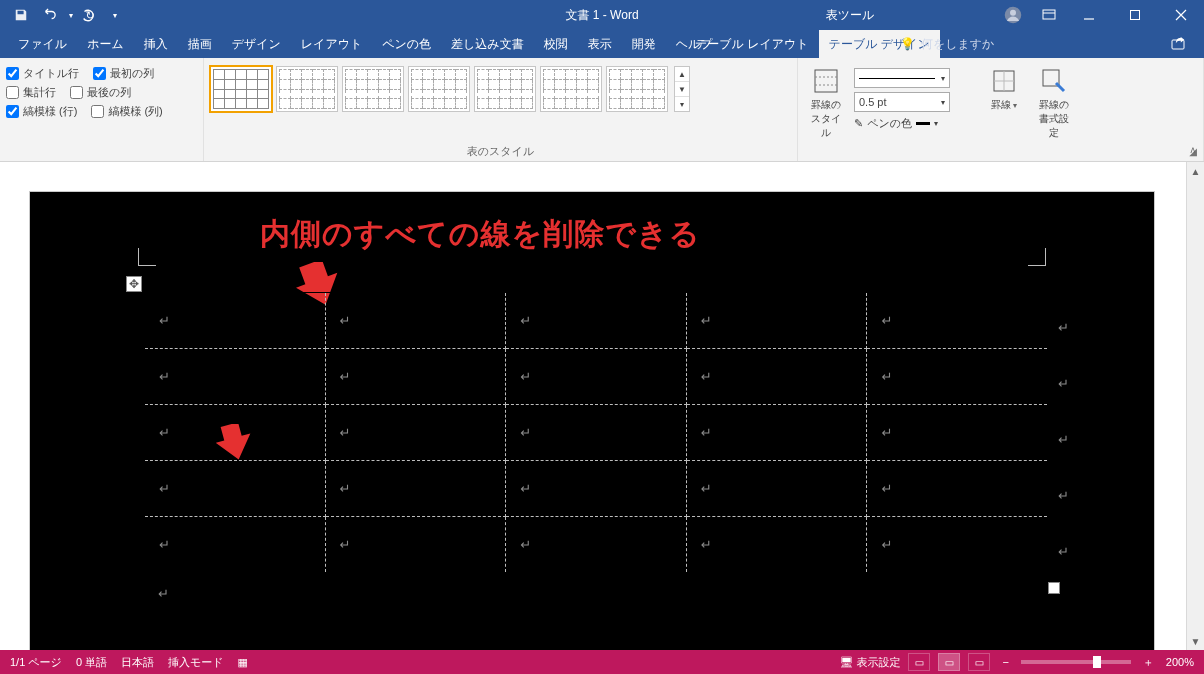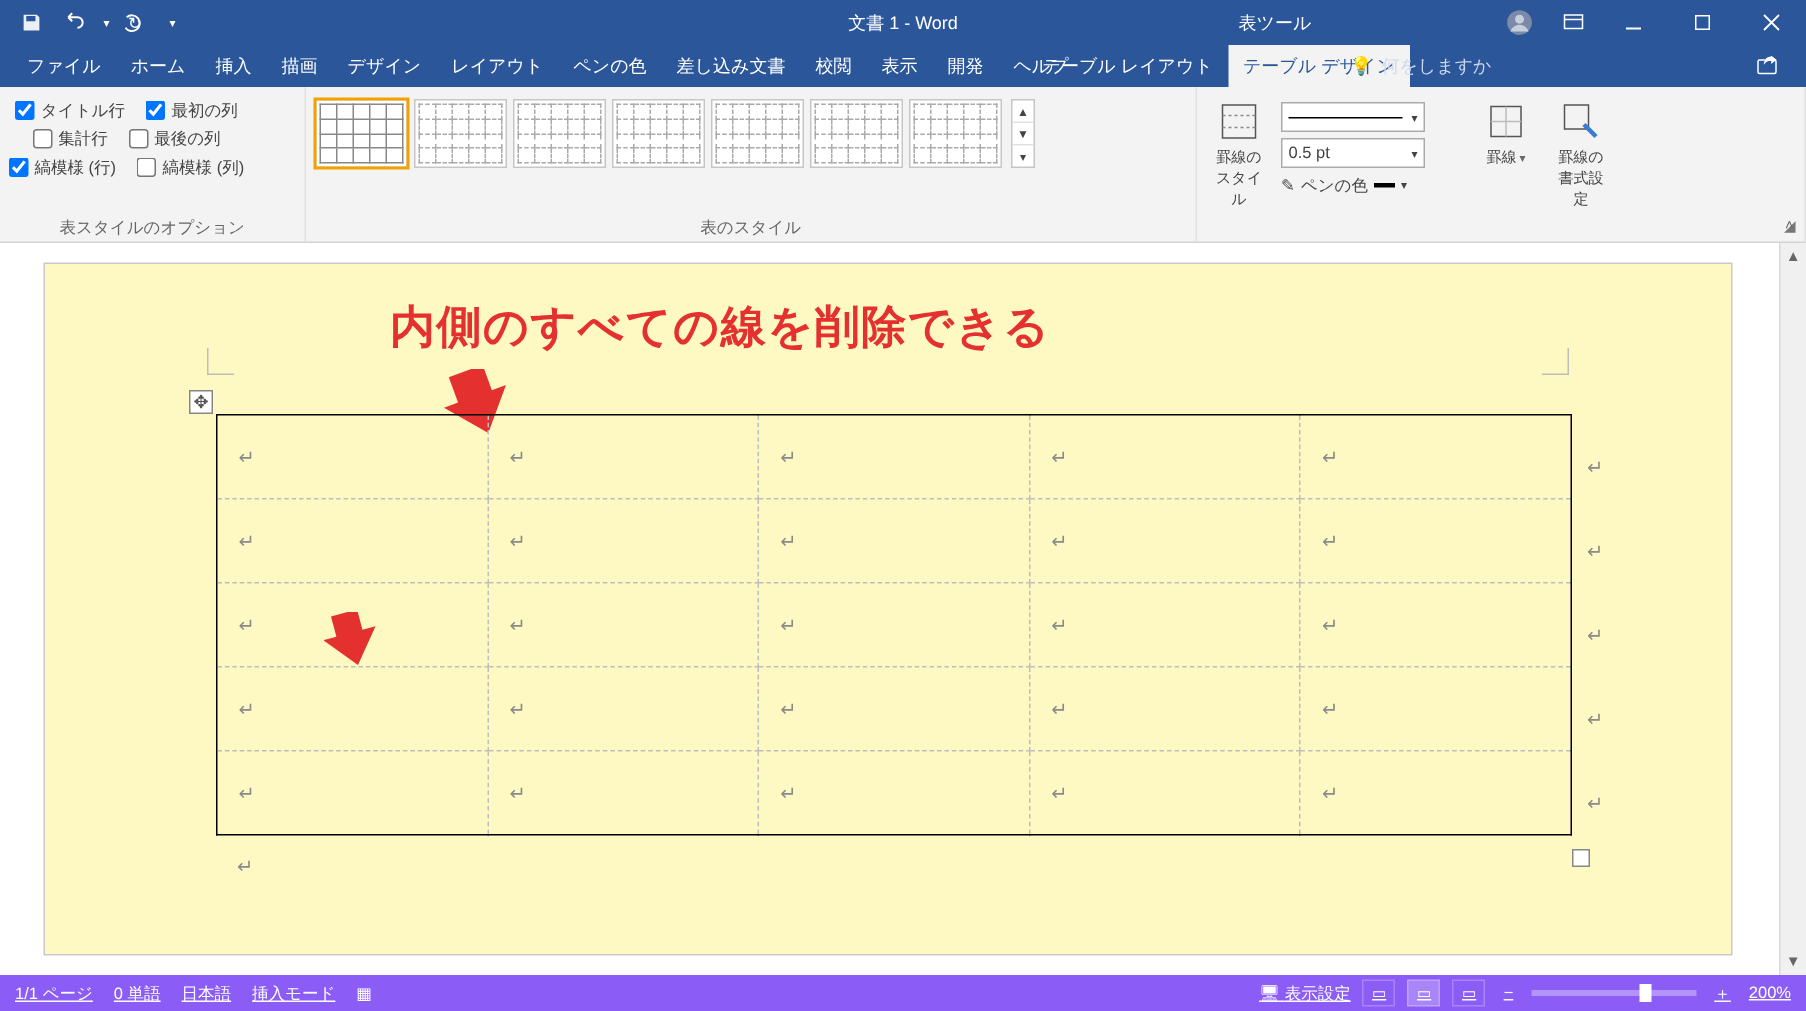--- a/index.html
+++ b/index.html
@@ -26,21 +26,21 @@
 .tell-me input::placeholder{color:#cfd8ea;}
 .share-btn { position:absolute; right:10px; top:0; width:30px; height:28px; display:flex; align-items:center; justify-content:center; cursor:pointer; }
 
 
 .ribbon { height: 104px; background:#f3f3f3; border-bottom:1px solid #d4d4d4; display:flex; font-size:11px; color:#444; position:relative; }
 .rgroup { border-right:1px solid #e1e1e1; padding:4px 6px 2px 6px; display:flex; flex-direction:column; }
 .rgroup-body { flex:1; display:flex; align-items:flex-start; }
 .rgroup-label { text-align:center; font-size:11px; color:#666; padding:2px 0 0 0; cursor:default; }
 
 
-.tso { display:flex; flex-direction:column; gap:4px; padding-top:4px;align-items:center; }
+.tso { display:flex; flex-direction:column; gap:4px; padding-top:4px; }
 .tso-row { display:flex; gap:14px; }
 .chk { display:flex; align-items:center; gap:4px; cursor:pointer; white-space:nowrap; }
 .chk input { width:13px; height:13px; }
 
 
 .gallery { display:flex; gap:4px; align-items:flex-start; padding-top:4px; }
 .style-thumb { width:62px; height:46px; border:1px solid #c6c6c6; background:#fff; cursor:pointer; position:relative; padding:2px;}
 .style-thumb.selected { outline:2px solid #f2a100; outline-offset:-1px; }
 .style-thumb table { width:100%; height:100%; border-collapse:collapse; }
 .style-thumb td { border:1px solid #888; }
@@ -65,41 +65,41 @@
 
 .collapse-btn { position:absolute; right:2px; bottom:2px; width:18px; height:18px; cursor:pointer; display:flex; align-items:center; justify-content:center; color:#666; font-size:10px;}
 
 
 .doc-area { position:absolute; top:162px; left:0; right:18px; bottom:24px; background:#fff; overflow:hidden; }
 .vscroll { position:absolute; top:162px; right:0; bottom:24px; width:18px; background:#f0f0f0; border-left:1px solid #d9d9d9;}
 .vscroll .up,.vscroll .down{height:18px; display:flex; align-items:center; justify-content:center; color:#666; font-size:10px; cursor:pointer;}
 .vscroll .track{position:absolute; top:18px; bottom:18px; left:0; right:0;}
 .vscroll .down{position:absolute; bottom:0; left:0; right:0;}
 
-.page { position:absolute; top:14px; left:30px; width:1124px; height:460px; background:#fef9c3; box-shadow:0 0 0 1px #c9c9c9; }
+.page { position:absolute; top:30px; left:30px; width:1124px; height:460px; background:#000000; box-shadow:0 0 0 1px #c9c9c9; }
 .annotation { position:absolute; top:22px; left:230px; color:#e53030; font-weight:800; font-size:30px; font-family:"Yu Gothic","Meiryo",sans-serif; letter-spacing:1px;}
 .arrow1 { position:absolute; top:70px; left:266px; }
 .arrow2 { position:absolute; top:232px; left:186px; }
 
 .corner-l, .corner-r { position:absolute; top:56px; width:18px; height:18px; }
 .corner-l { left:108px; border-left:1px solid #bdbdbd; border-bottom:1px solid #bdbdbd;}
 .corner-r { right:108px; border-right:1px solid #bdbdbd; border-bottom:1px solid #bdbdbd;}
 .table-handle { position:absolute; top:84px; left:96px; width:16px; height:16px; border:1px solid #888; background:#fff; display:flex; align-items:center; justify-content:center; font-size:12px; cursor:move; color:#555;}
 .resize-handle { position:absolute; top:390px; left:1018px; width:12px; height:12px; border:1px solid #888; background:#fff; cursor:nwse-resize;}
 
 .doc-table { position:absolute; top:100px; left:114px; width:904px; border-collapse:collapse; }
 .doc-table td { height:56px; border:1px dashed #bdbdbd; padding:0 14px; vertical-align:middle; color:#888; font-size:13px; position:relative;}
 .doc-table { border:1.2px solid #000; }
 .doc-table td { border-left:1px dashed #bdbdbd; border-top:1px dashed #bdbdbd; }
 .paramark { font-family:"Segoe UI Symbol","Yu Gothic"; color:#8a8a8a; }
 .row-end { position:absolute; color:#8a8a8a; font-size:13px; }
 .after-para { position:absolute; top:394px; left:128px; color:#8a8a8a; font-size:13px;}
 
 
-.statusbar { position:absolute; left:0; right:0; bottom:0; height:24px; background:#8b5cf6; color:#fff; font-size:11px; display:flex; align-items:center; padding:0 10px; justify-content:space-between;text-decoration:underline;}
+.statusbar { position:absolute; left:0; right:0; bottom:0; height:24px; background:#be185d; color:#fff; font-size:11px; display:flex; align-items:center; padding:0 10px; justify-content:space-between;}
 .status-left { display:flex; gap:14px; align-items:center;}
 .status-right { display:flex; gap:8px; align-items:center;}
 .view-btn { width:22px; height:18px; border:1px solid rgba(255,255,255,0.25); display:flex; align-items:center; justify-content:center; cursor:pointer; font-size:10px;}
 .view-btn.active { background:rgba(255,255,255,0.25);}
 .zoom-slider { width:110px; height:4px; background:rgba(255,255,255,0.35); position:relative; cursor:pointer;}
 .zoom-slider .thumb{ position:absolute; top:-4px; left:66%; width:8px; height:12px; background:#fff;}
 .zoom-btn{ cursor:pointer; padding:0 4px;}
 
 svg { display:block; }
 .dialog-launcher{font-size:10px; color:#777; align-self:flex-end; cursor:pointer; padding-right:2px;}
@@ -226,21 +226,20 @@
               <input type="checkbox" checked="" style="">
               <span>縞模様 (行)</span>
             </label>
           <label class="chk">
               <input type="checkbox" style="">
               <span>縞模様 (列)</span>
             </label>
         </div>
       </div>
     </div>
-    <div class="rgroup-label">表スタイルのオプション</div>
   </div>
 
   <div class="rgroup" style="width:594px">
     <div class="rgroup-body">
       <div class="gallery">
         <div class="style-thumb selected">
             <table>
               <tbody>
                 <tr>
                   <td></td>

